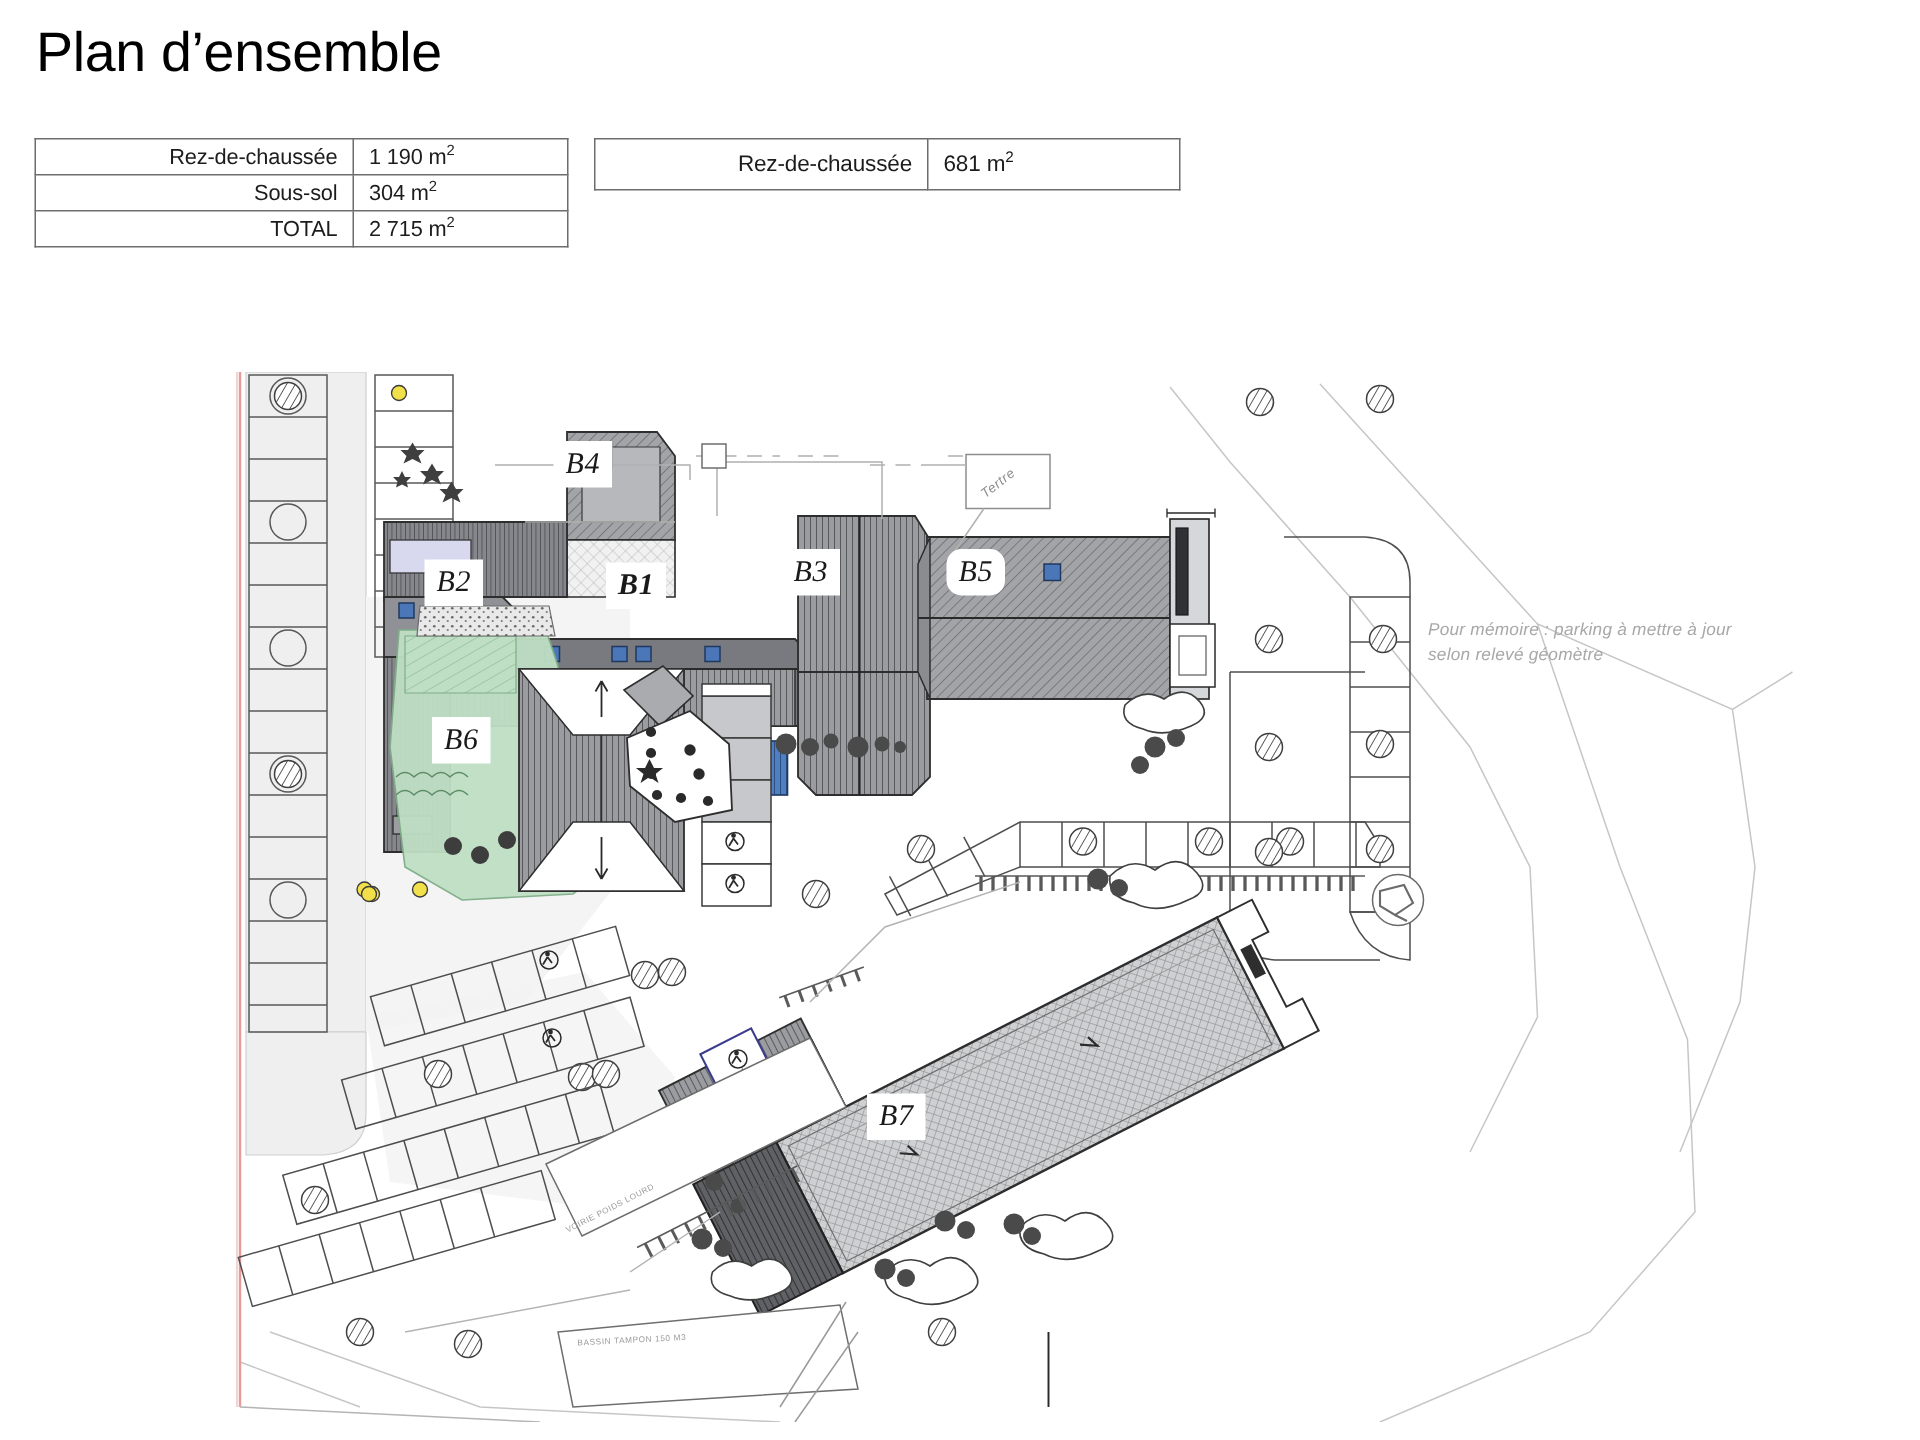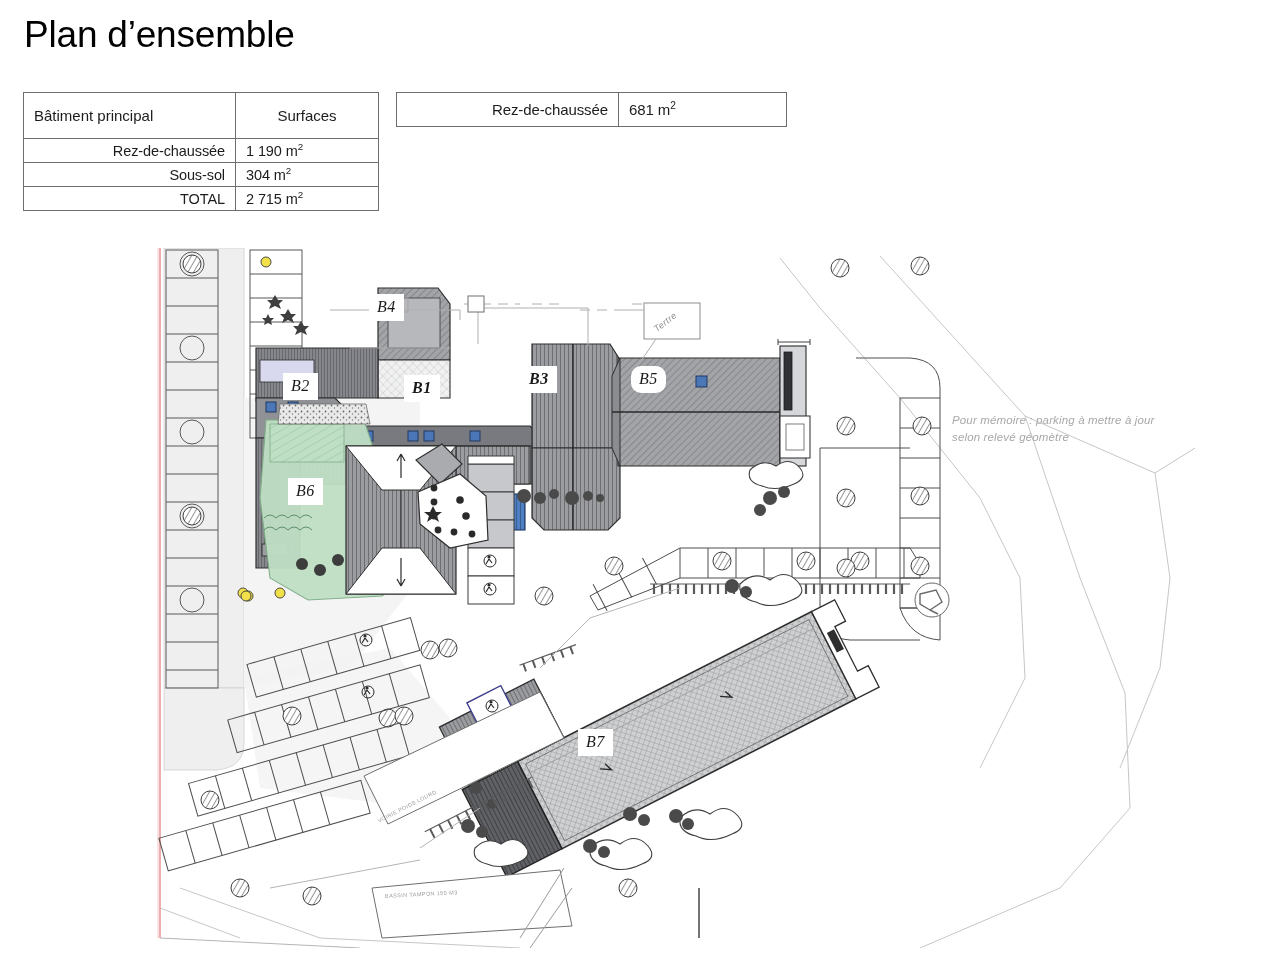--- a/index.html
+++ b/index.html
@@ -88,21 +88,21 @@
   }
   #site-plan svg { display: block; }
 
   
   .bldg-label {
     position: absolute;
     background: #ffffff;
     color: #1a1a1a;
     font-family: "Liberation Serif", "DejaVu Serif", serif;
     font-style: italic;
-    font-size: 16px;
+    font-size: 20px;
     line-height: 1;
     padding: 5px 8px 6px 8px;
     white-space: nowrap;
     letter-spacing: 0.5px;
   }
 
   
   #memo-note {
     position: absolute;
     left: 952px;
@@ -139,24 +139,20 @@
 <body>
 
 <div id="page-title">Plan d’ensemble</div>
 
 <table class="surface-table" id="table-main">
   <colgroup>
       <col class="c1">
       <col class="c2">
     </colgroup>
   <tbody>
-    <tr>
-      <td class="head-cell">Bâtiment principal</td>
-      <td class="head-cell num">Surfaces</td>
-    </tr>
     <tr>
       <td class="label-cell">Rez-de-chaussée</td>
       <td class="value-cell"><span>1 190 m</span><sup>2</sup></td>
     </tr>
     <tr>
       <td class="label-cell">Sous-sol</td>
       <td class="value-cell"><span>304 m</span><sup>2</sup></td>
     </tr>
     <tr>
       <td class="label-cell">TOTAL</td>
@@ -747,21 +743,21 @@
     <path d="M 300 600 L 360 560"></path>
     <path d="M 150 640 L 300 612"></path>
     <path d="M 40 690 L 240 700"></path>
   </g>
 </svg>
 </div>
 
 <div class="bldg-label" style="left:283px; top:373px;">B2</div>
 <div class="bldg-label" style="left:404px; top:375px;font-weight:bold;">B1</div>
 <div class="bldg-label" style="left:369px; top:294px;">B4</div>
-<div class="bldg-label" style="left:521px; top:366px;font-weight:bold;">B3</div>
+<div class="bldg-label" style="left:521px; top:366px;">B3</div>
 <div class="bldg-label" style="left:631px; top:366px;border-radius:10px;">B5</div>
 <div class="bldg-label" style="left:288px; top:478px;">B6</div>
 <div class="bldg-label" style="left:578px; top:729px;">B7</div>
 
 <div class="tertre-text" style="left:655px; top:325px;">Tertre</div>
 
 <div class="cad-micro" style="left:378px; top:818px; transform:rotate(-27deg);">VOIRIE POIDS LOURD</div>
 <div class="cad-micro" style="left:385px; top:893px; transform:rotate(-3deg);">BASSIN TAMPON 150 M3</div>
 
 <div id="memo-note">Pour mémoire : parking à mettre à jour selon relevé géomètre</div>

